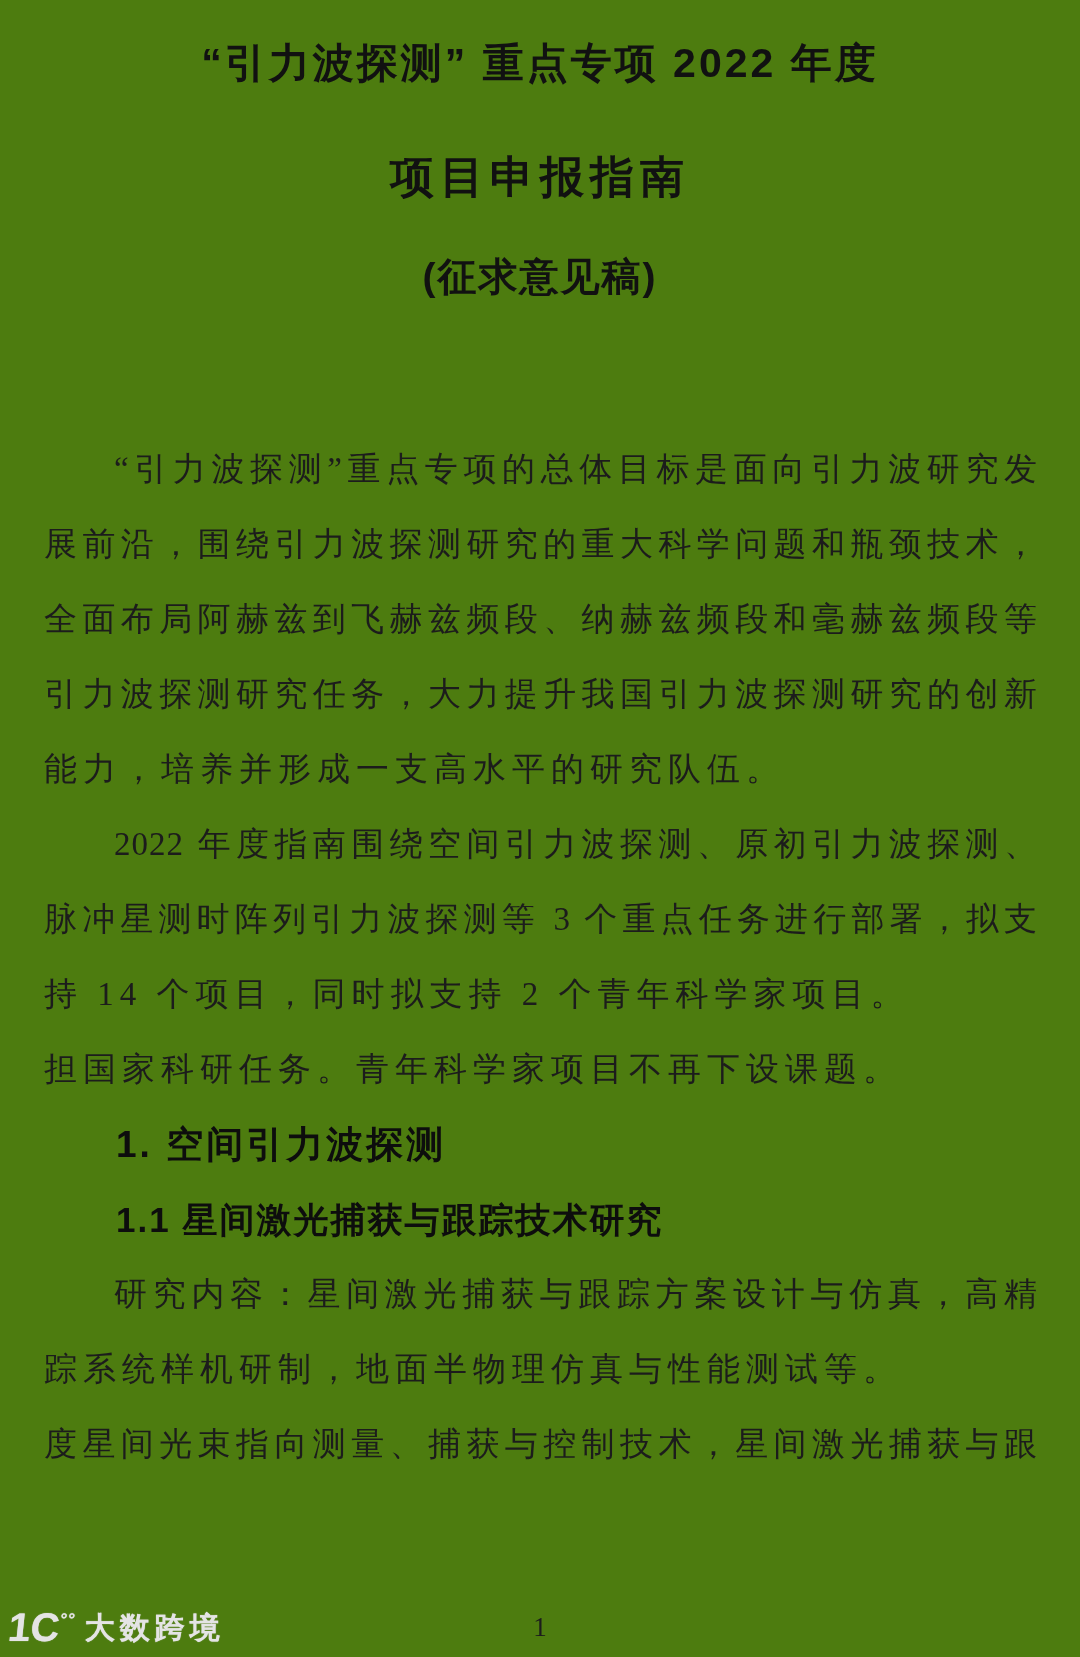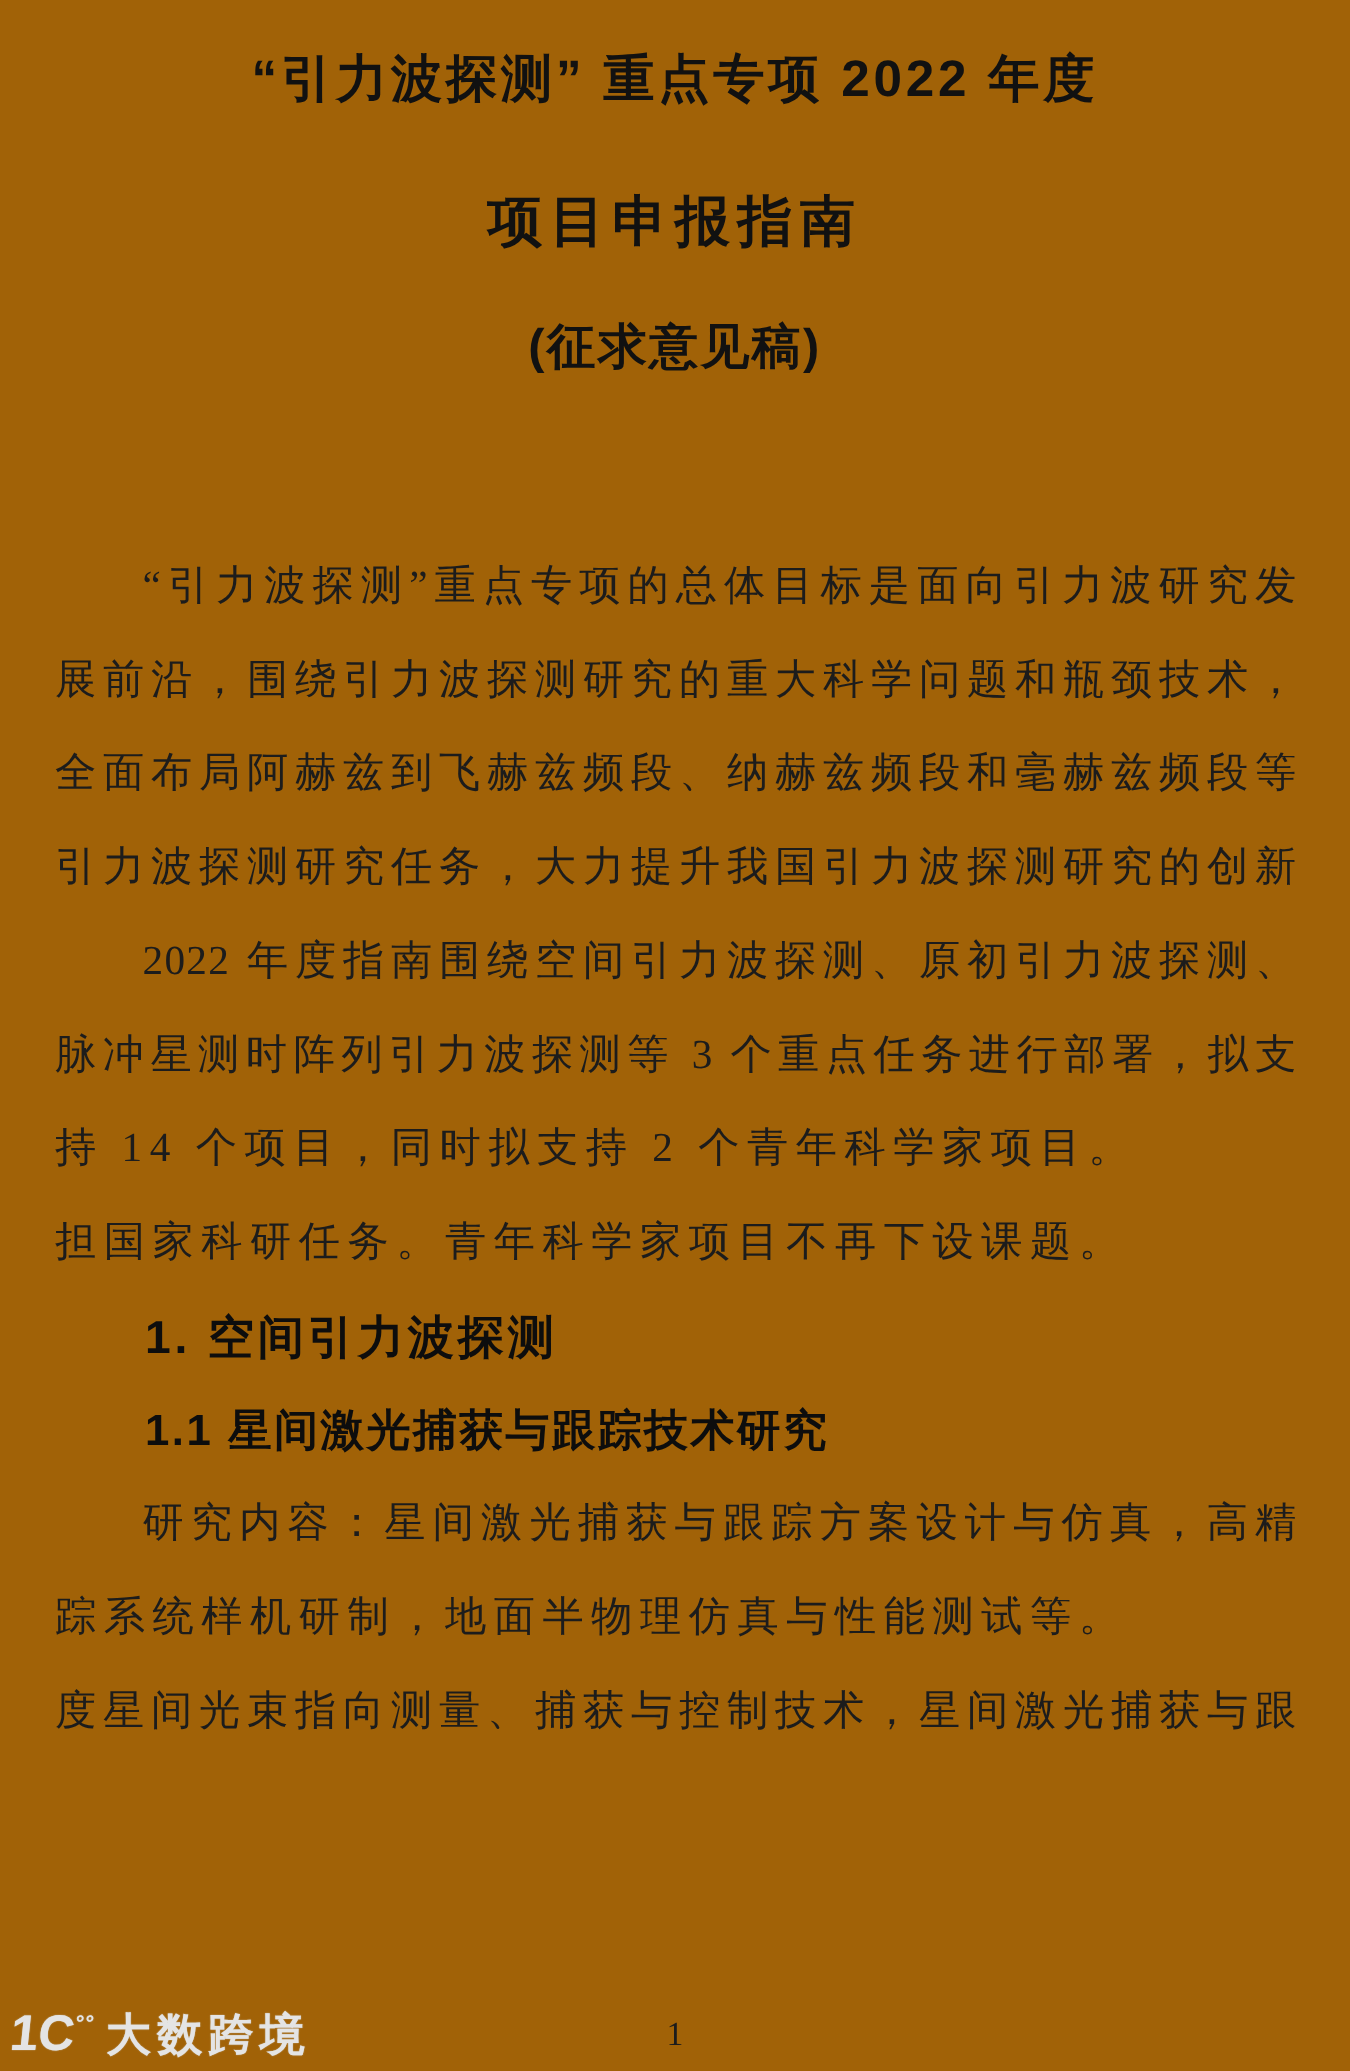--- a/index.html
+++ b/index.html
@@ -7,21 +7,21 @@
   body {
     background: #ffffff;
     font-family: "Liberation Serif", "DejaVu Serif", serif;
     color: #1c1c1c;
     position: relative;
     overflow: hidden;
   }
   .page {
     position: absolute;
     inset: 0;
-    background: #a16207;
+    background: #4d7c0f;
   }
 
   
   .title-line {
     position: absolute;
     left: 0;
     width: 100%;
     text-align: center;
     font-family: "Liberation Sans", "DejaVu Sans", sans-serif;
     font-weight: 700;
@@ -105,39 +105,40 @@
     letter-spacing: 0;
     transform: skewX(-6deg);
   }
   .wm-logo .wm-sup {
     font-size: 17px;
     position: relative;
     top: -16px;
     letter-spacing: 1px;
   }
   .wm-text {
-    font-size: 36px;
+    font-size: 30px;
     line-height: 48px;
     letter-spacing: 5px;
   }
 </style>
 </head>
 <body>
 
 <div class="page">
 
   <div class="title-line title-1">“引力波探测” 重点专项 2022 年度</div>
   <div class="title-line title-2">项目申报指南</div>
   <div class="title-line title-3">(征求意见稿)</div>
 
   <div class="content">
     <div class="line fill indent">“引力波探测”重点专项的总体目标是面向引力波研究发</div>
     <div class="line fill">展前沿，围绕引力波探测研究的重大科学问题和瓶颈技术，</div>
     <div class="line fill">全面布局阿赫兹到飞赫兹频段、纳赫兹频段和毫赫兹频段等</div>
     <div class="line fill">引力波探测研究任务，大力提升我国引力波探测研究的创新</div>
+    <div class="line end">能力，培养并形成一支高水平的研究队伍。</div>
 
     <div class="line fill indent">2022 年度指南围绕空间引力波探测、原初引力波探测、</div>
     <div class="line fill">脉冲星测时阵列引力波探测等 3 个重点任务进行部署，拟支</div>
     <div class="line end">持 14 个项目，同时拟支持 2 个青年科学家项目。</div>
 
     <div class="line end">担国家科研任务。青年科学家项目不再下设课题。</div>
 
     <div class="line h1">1. 空间引力波探测</div>
     <div class="line h2">1.1 星间激光捕获与跟踪技术研究</div>
 

